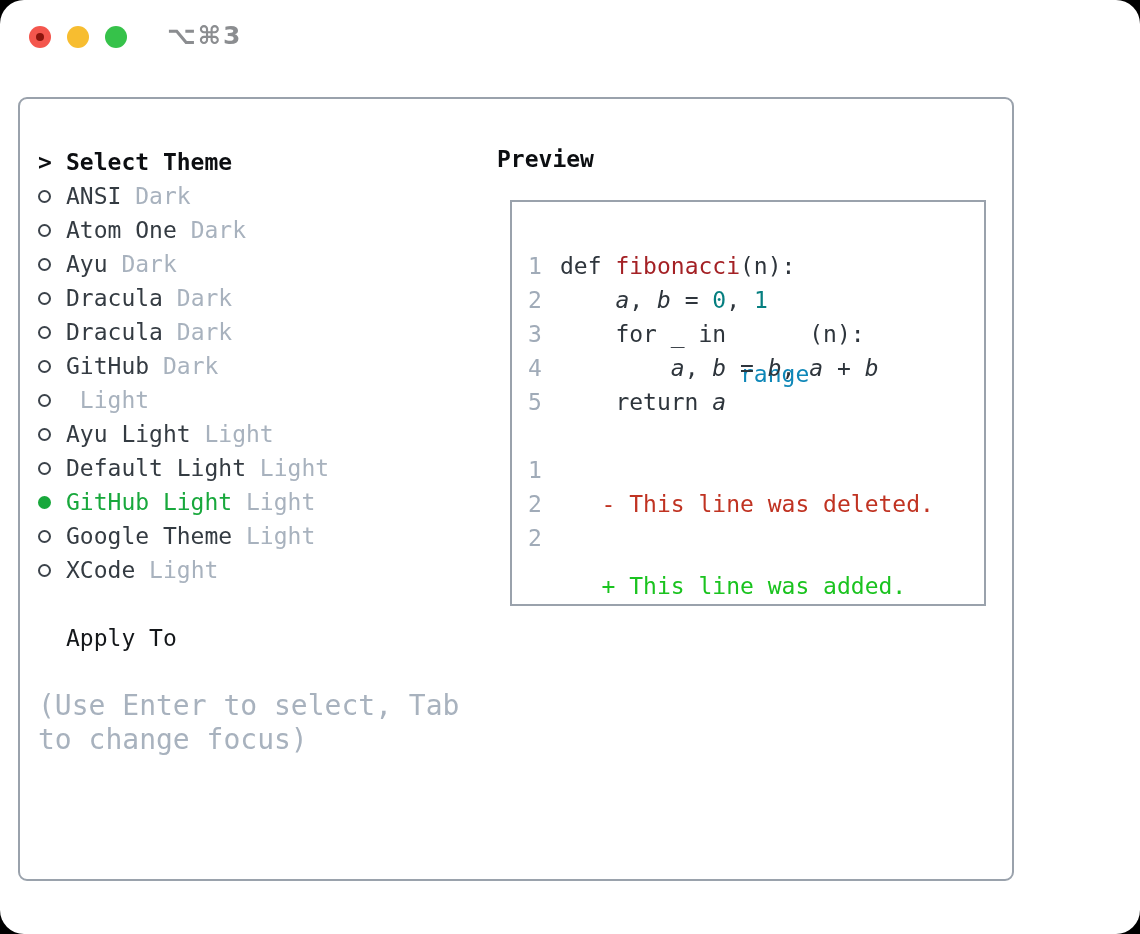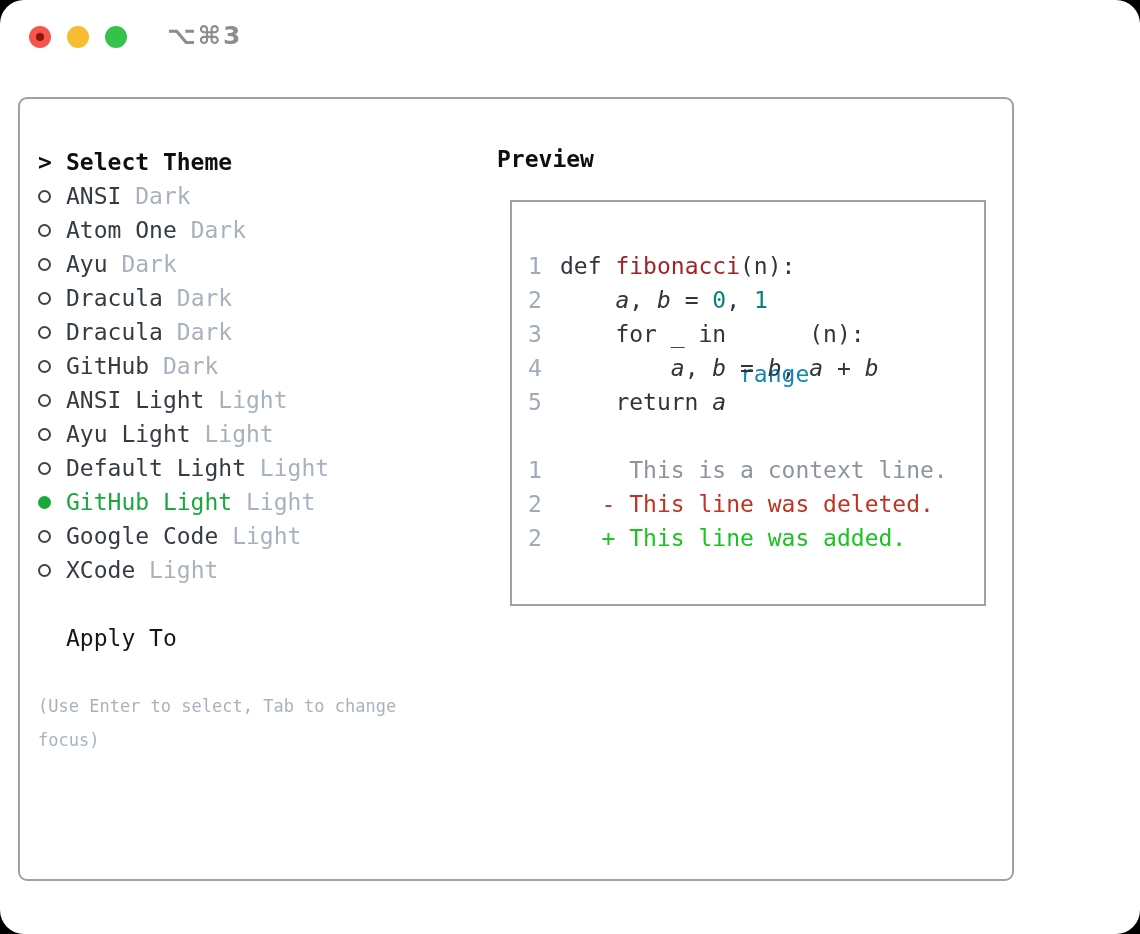--- a/index.html
+++ b/index.html
@@ -37,36 +37,36 @@
   .marker{width:28px;flex:0 0 28px;display:flex;align-items:center;}
   .prompt{font-weight:700;color:#0c0e11;}
   .h-label{font-weight:700;color:#0c0e11;}
   .circle{width:13px;height:13px;border:2px solid #3c434b;border-radius:50%;box-sizing:border-box;}
   .circle.sel{background:var(--accent);border-color:var(--accent);}
   .iname{color:#343b42;}
   .iname.selected{color:var(--accent);}
   .ivariant{color:var(--muted);padding-left:0.602em;}
   .apply-label{color:#14171a;}
   .spacer{height:34px;}
-  .hint{font-size:17px;line-height:34px;color:var(--muted);width:424px;}
+  .hint{font-size:28px;line-height:34px;color:var(--muted);width:424px;}
 
   
   .preview-label{position:absolute;left:477px;top:43px;height:34px;font-size:23px;line-height:34px;font-weight:700;color:#0c0e11;}
   .preview-box{position:absolute;left:490px;top:101px;width:476px;height:406px;border:2px solid var(--border);box-sizing:border-box;padding:47px 0 0 16px;background:#fff;}
   .pline{display:flex;height:34px;font-size:23px;line-height:34px;}
   .ln{flex:0 0 32px;color:#a0abb8;white-space:pre;}
   .seg{white-space:pre;}
   .seg-t{color:var(--code);}
   .seg-fn{color:var(--fn);}
   .seg-v{color:var(--code);font-style:italic;}
   .seg-n{color:var(--num);}
   .seg-b{color:var(--bi);margin-top:40px;}
   .seg-ctx{color:var(--ctx);}
   .seg-del{color:var(--del);}
-  .seg-add{color:var(--add);}
+  .seg-add{color:var(--add);margin-top:48px;}
 </style>
 </head>
 <body>
 
 <div class="window">
   <span class="light red">
     <span class="dot"></span>
   </span>
   <span class="light yellow"></span>
   <span class="light green"></span>
@@ -78,25 +78,25 @@
         <span class="marker prompt">&gt;</span>
         <span class="h-label">Select Theme</span>
       </div>
       <div id="theme-list">
           <div class="row"><span class="marker"><span class="circle"></span></span><span class="iname">ANSI</span><span class="ivariant">Dark</span></div>
           <div class="row"><span class="marker"><span class="circle"></span></span><span class="iname">Atom One</span><span class="ivariant">Dark</span></div>
           <div class="row"><span class="marker"><span class="circle"></span></span><span class="iname">Ayu</span><span class="ivariant">Dark</span></div>
           <div class="row"><span class="marker"><span class="circle"></span></span><span class="iname">Dracula</span><span class="ivariant">Dark</span></div>
           <div class="row"><span class="marker"><span class="circle"></span></span><span class="iname">Dracula</span><span class="ivariant">Dark</span></div>
           <div class="row"><span class="marker"><span class="circle"></span></span><span class="iname">GitHub</span><span class="ivariant">Dark</span></div>
-          <div class="row"><span class="marker"><span class="circle"></span></span><span class="iname">ANSI Light</span><span class="ivariant">Light</span></div>
+          <div class="row"><span class="marker"><span class="circle"></span></span><span class="ivariant">Light</span></div>
           <div class="row"><span class="marker"><span class="circle"></span></span><span class="iname">Ayu Light</span><span class="ivariant">Light</span></div>
           <div class="row"><span class="marker"><span class="circle"></span></span><span class="iname">Default Light</span><span class="ivariant">Light</span></div>
           <div class="row"><span class="marker"><span class="circle sel"></span></span><span class="iname selected">GitHub Light</span><span class="ivariant">Light</span></div>
-          <div class="row"><span class="marker"><span class="circle"></span></span><span class="iname">Google Code</span><span class="ivariant">Light</span></div>
+          <div class="row"><span class="marker"><span class="circle"></span></span><span class="iname">Google Theme</span><span class="ivariant">Light</span></div>
           <div class="row"><span class="marker"><span class="circle"></span></span><span class="iname">XCode</span><span class="ivariant">Light</span></div>
         </div>
       <div class="spacer"></div>
       <div class="row">
         <span class="marker"></span>
         <span class="apply-label">Apply To</span>
       </div>
       <div class="spacer"></div>
       <div class="hint">(Use Enter to select, Tab to change focus)</div>
     </div>
@@ -142,21 +142,20 @@
         <div class="pline">
           <span class="ln">5</span>
           <span class="seg seg-t">    return </span>
           <span class="seg seg-v">a</span>
         </div>
         <div class="pline">
           <span class="ln"></span>
         </div>
         <div class="pline">
           <span class="ln">1</span>
-          <span class="seg seg-ctx">     This is a context line.</span>
         </div>
         <div class="pline">
           <span class="ln">2</span>
           <span class="seg seg-del">   - This line was deleted.</span>
         </div>
         <div class="pline">
           <span class="ln">2</span>
           <span class="seg seg-add">   + This line was added.</span>
         </div>
       </div>

